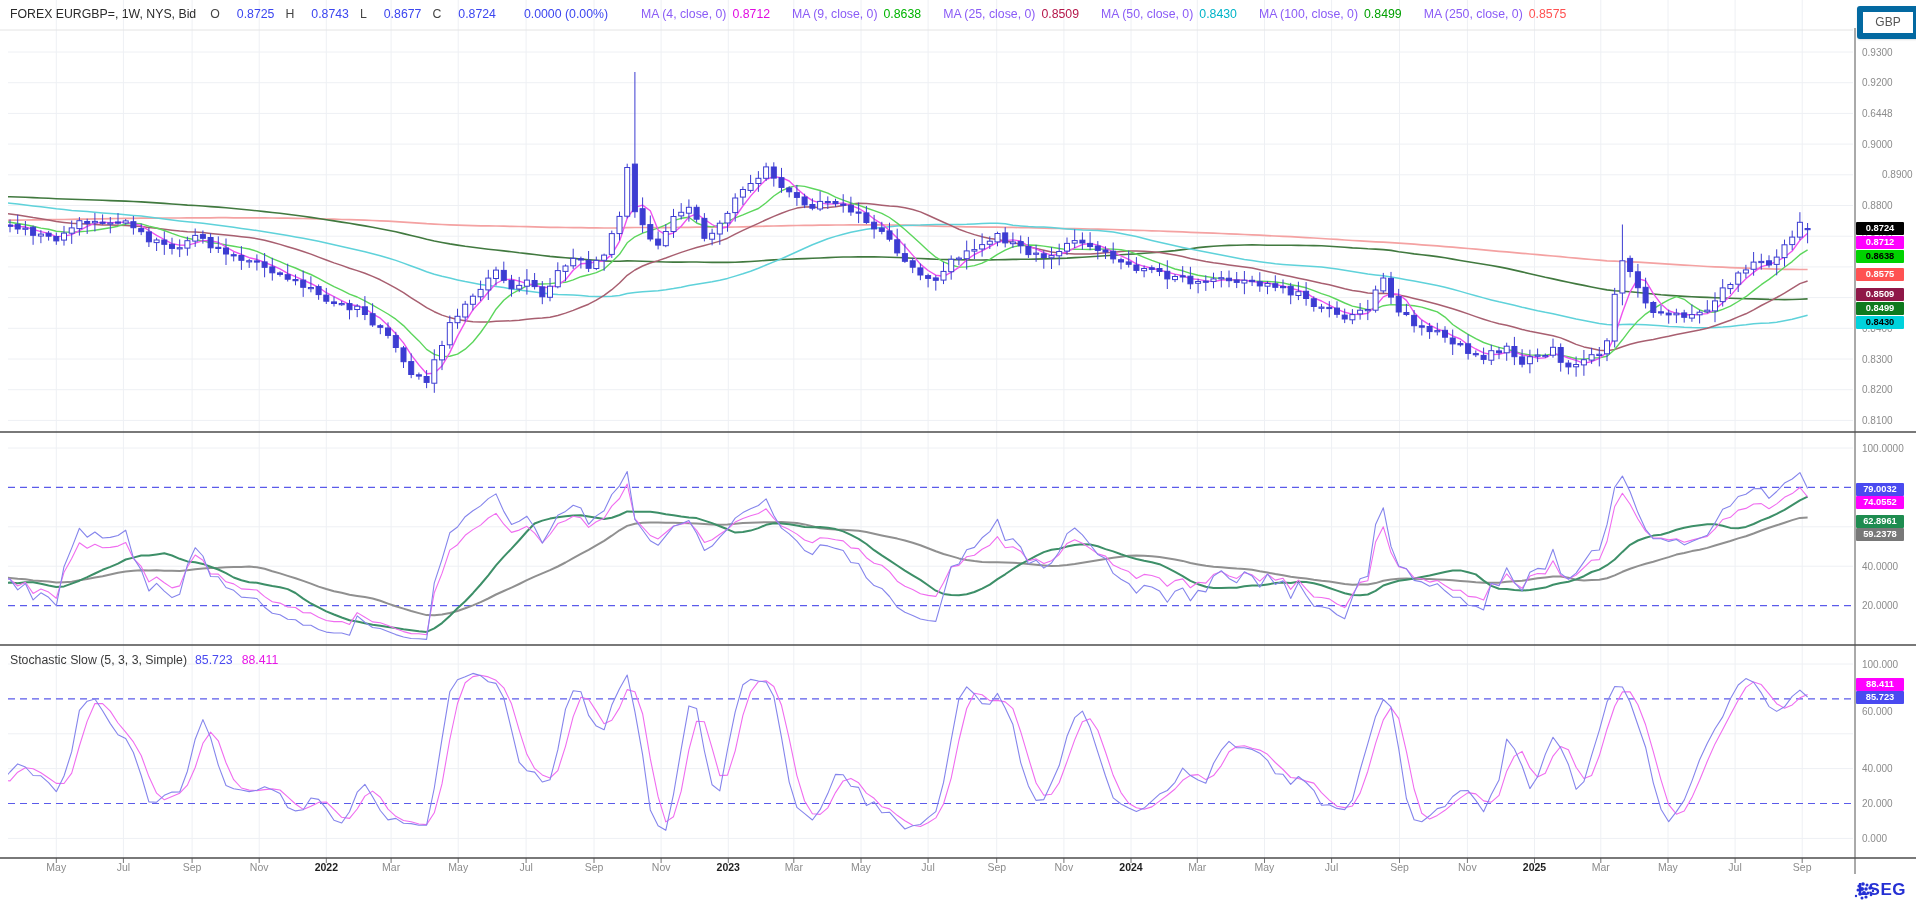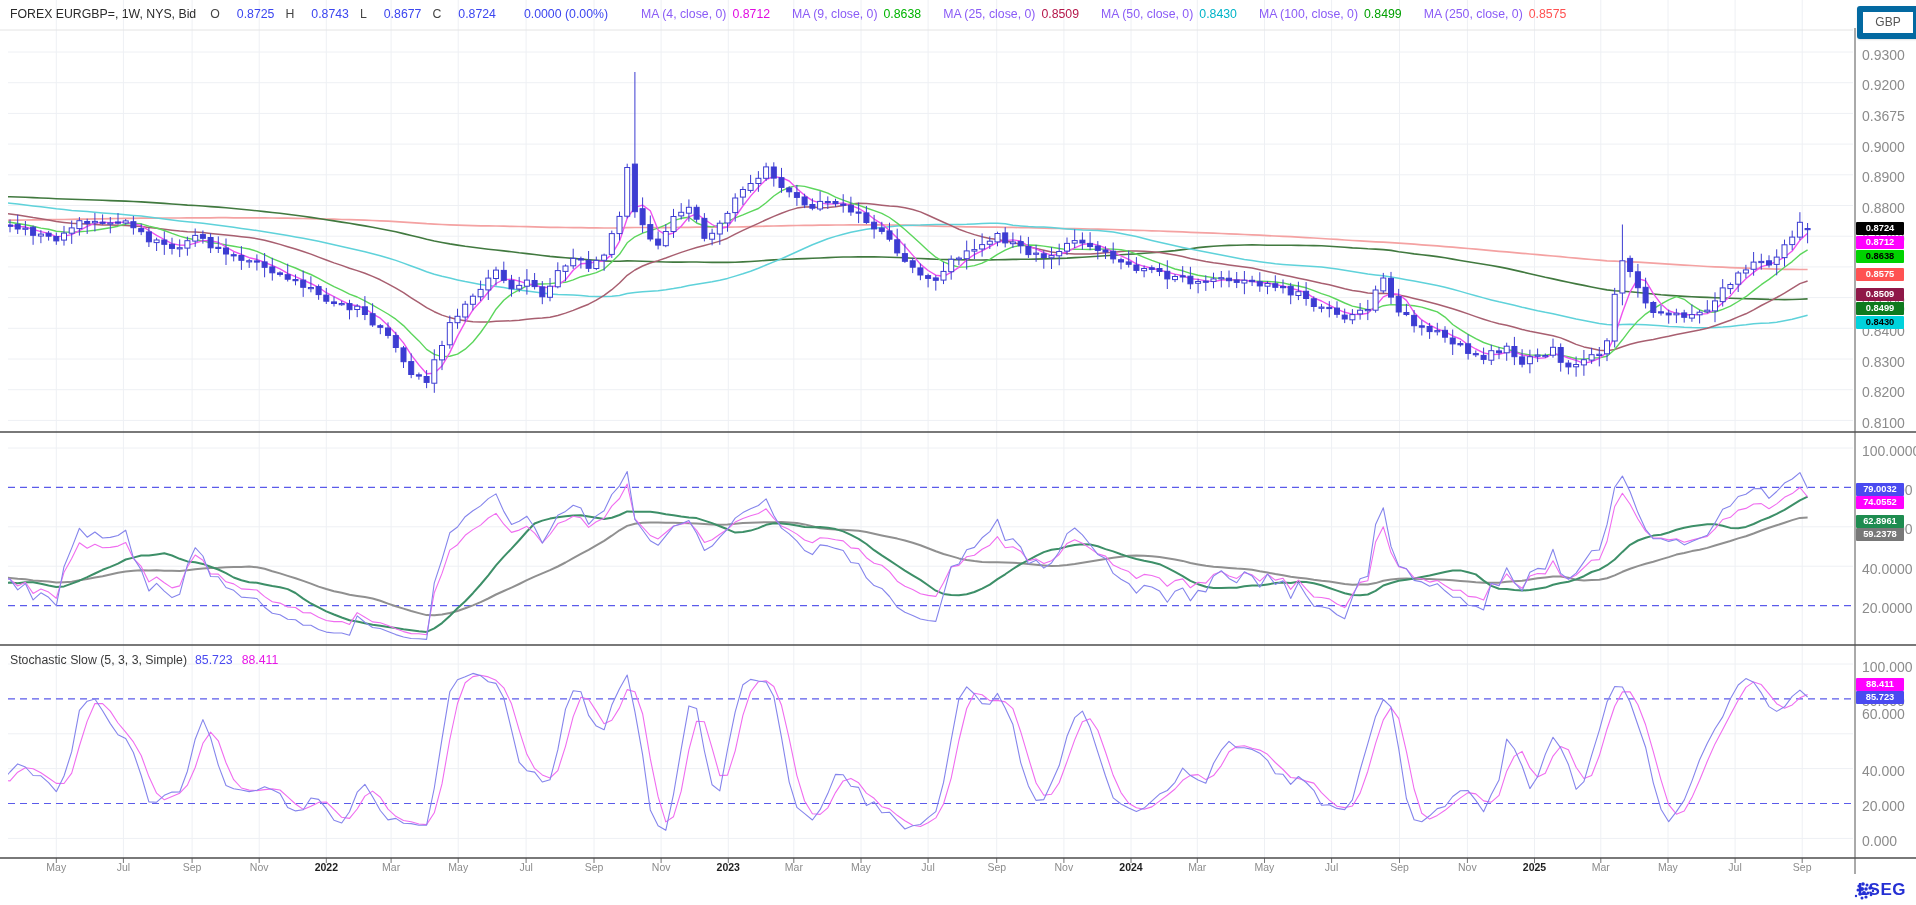--- a/index.html
+++ b/index.html
@@ -16,21 +16,21 @@
   .tok .tl{color:#444;}
   .tok .tv{margin-left:17px;}
   .ma-item{margin-left:22px;}
   .ma-item .ml{color:#8b5cf6;margin-right:6px;}
   .ind-label{color:#3a3a3a;margin-right:8px;}
   .ind-val{margin-right:9px;}
   .ind-gap{display:inline-block;width:26px;}
   #gbp-badge{position:absolute;left:1857px;top:6px;width:50px;height:21px;line-height:21px;
      text-align:center;background:#fff;border:6px solid #0369a1;border-radius:3px;color:#555;
      font-size:12px;z-index:6;box-shadow:0 1px 2px rgba(0,0,0,.12);}
-  .ax-label{position:absolute;left:1862px;font-size:14px;color:#8c8c8c;z-index:3;}
+  .ax-label{position:absolute;left:1862px;font-size:10px;color:#8c8c8c;z-index:3;}
   .badge{position:absolute;left:1856px;width:48px;height:13px;line-height:13px;text-align:center;
      font-size:9.3px;font-weight:bold;border-radius:1px;z-index:4;}
   .date-label{position:absolute;top:861px;font-size:10.5px;color:#8c8c8c;transform:translateX(-50%);z-index:3;}
   .date-label.year{color:#1f1f1f;font-weight:bold;}
   #lseg-logo{position:absolute;right:10px;bottom:5px;display:flex;align-items:center;z-index:6;}
   #lseg-text{color:#2530d4;font-size:17px;font-weight:bold;letter-spacing:.5px;margin-left:5px;}
 </style>
 </head>
 <body>
 
@@ -392,23 +392,23 @@
 
   <div id="gbp-badge">GBP</div>
 
   <div class="legend" id="legend-stoch">
       <span><span class="ind-label">Stochastic Slow (5, 3, 3, Simple)</span><span class="ind-val" style="color: rgb(74, 74, 240);">85.723</span><span class="ind-val" style="color: rgb(230, 23, 230);">88.411</span></span>
     </div>
 
   <div id="overlay-labels">
       <div class="ax-label" style="top: 46.5px;">0.9300</div>
       <div class="ax-label" style="top: 77.2px;">0.9200</div>
-      <div class="ax-label" style="top: 107.9px;">0.3675</div>
+      <div class="ax-label" style="top: 107.9px;">0.6448</div>
       <div class="ax-label" style="top: 138.6px;">0.9000</div>
-      <div class="ax-label" style="top: 169.3px;">0.8900</div>
+      <div class="ax-label" style="top: 169.3px; margin-left: 20px;">0.8900</div>
       <div class="ax-label" style="top: 200px;">0.8800</div>
       <div class="ax-label" style="top: 230.7px;">0.8700</div>
       <div class="ax-label" style="top: 261.4px; margin-top: 40px;">0.8600</div>
       <div class="ax-label" style="top: 292.1px;">0.8500</div>
       <div class="ax-label" style="top: 322.8px;">0.8400</div>
       <div class="ax-label" style="top: 353.5px;">0.8300</div>
       <div class="ax-label" style="top: 384.2px;">0.8200</div>
       <div class="ax-label" style="top: 414.9px;">0.8100</div>
       <div class="ax-label" style="top: 442.5px;">100.0000</div>
       <div class="ax-label" style="top: 481.9px;">80.0000</div>

